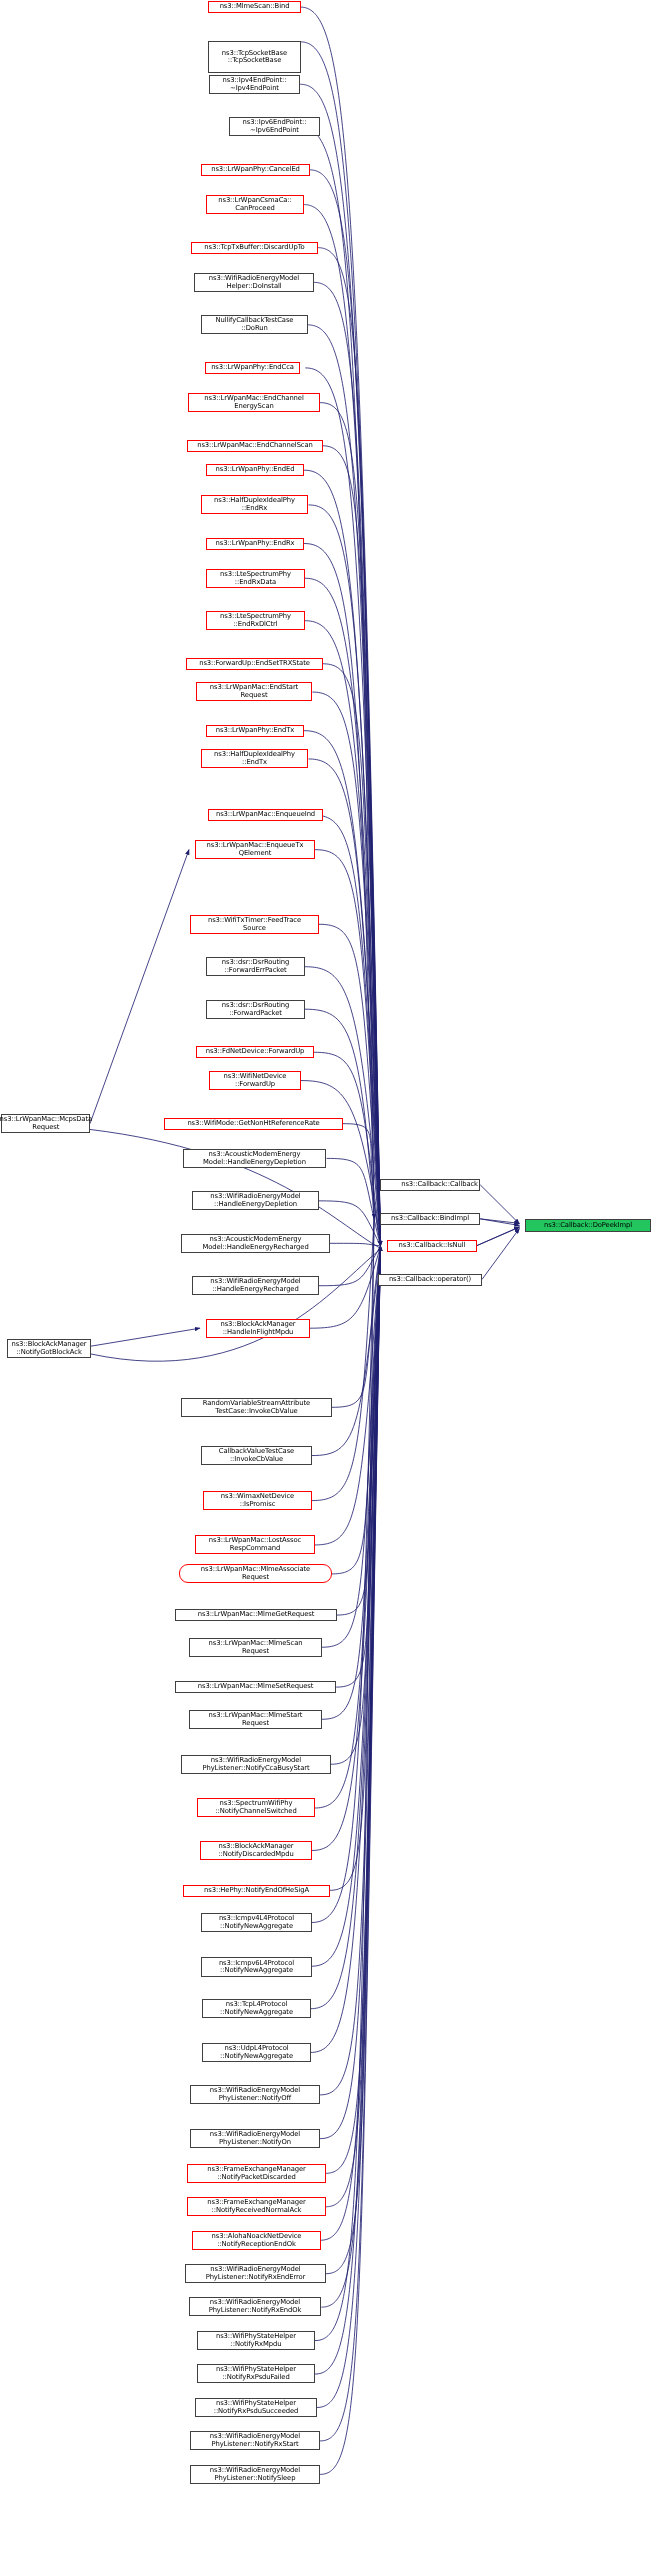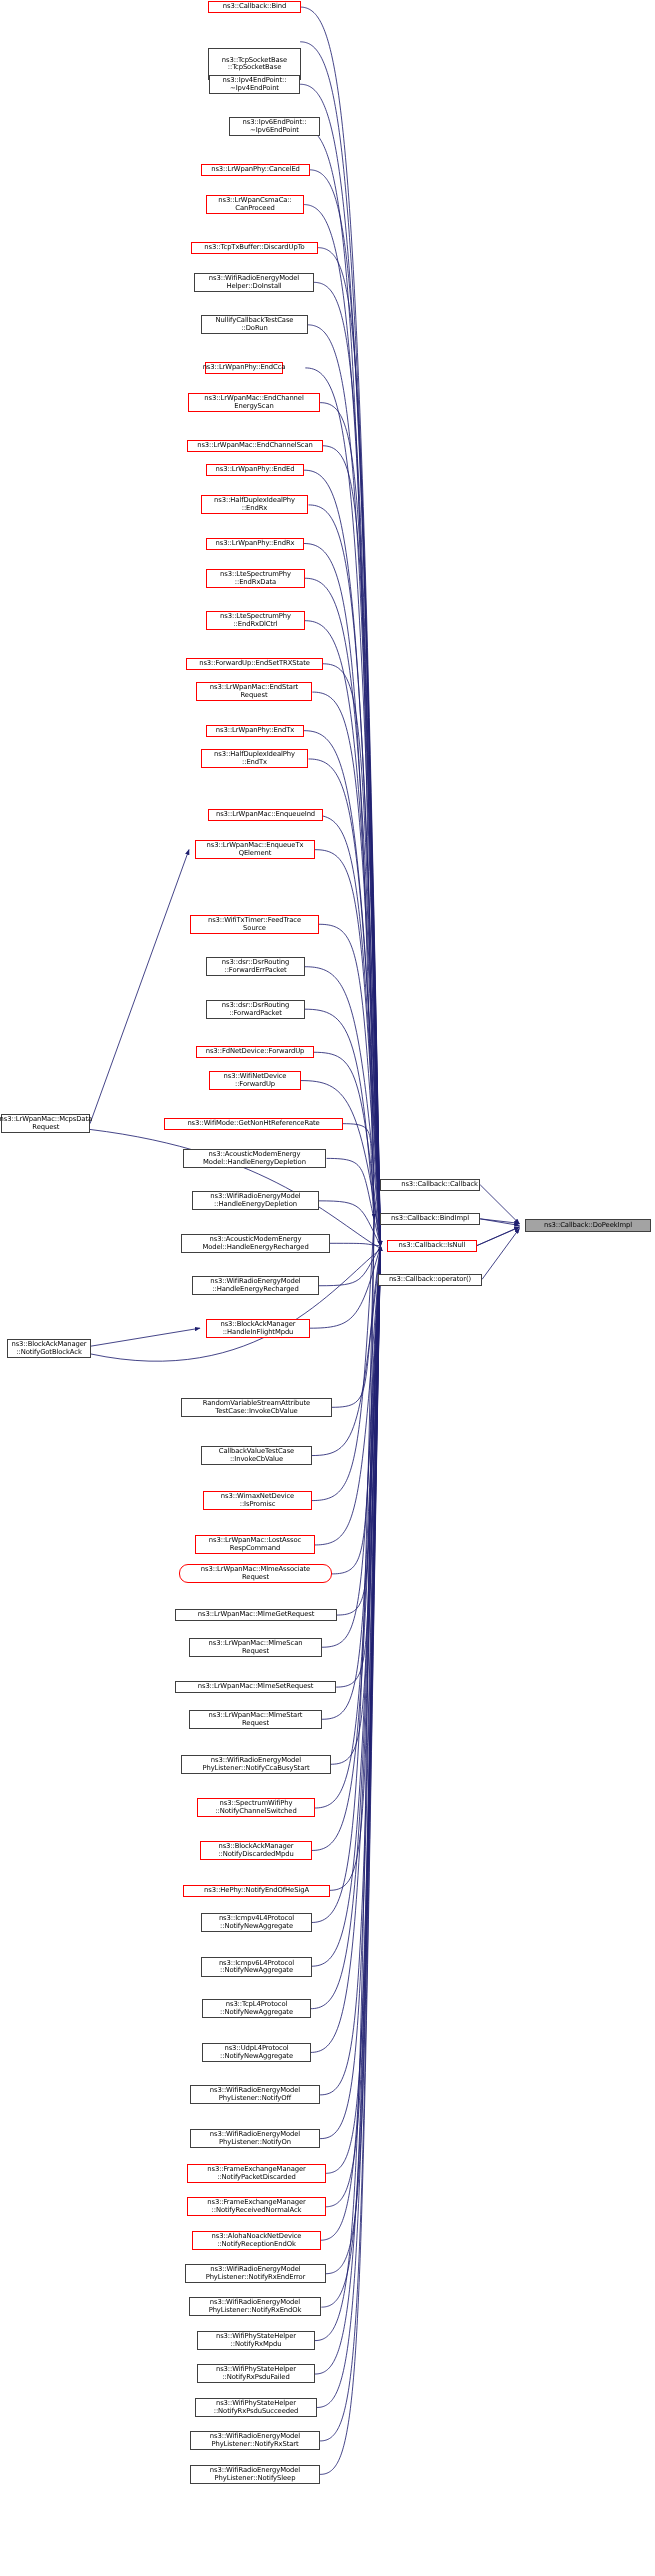--- a/index.html
+++ b/index.html
@@ -5,21 +5,21 @@
   html,body{margin:0;padding:0;background:#ffffff;}
   body{font-family:"DejaVu Sans","Liberation Sans",sans-serif;}
   #graph{position:relative;width:655px;height:2576px;background:#fff;overflow:hidden;}
   #edges{position:absolute;left:0;top:0;width:655px;height:2576px;pointer-events:none;}
   .node{position:absolute;box-sizing:border-box;display:flex;align-items:center;
         justify-content:center;text-align:center;background:#ffffff;
         font-size:6.8px;line-height:7.5px;color:#000;letter-spacing:-0.1px;
         padding:0 1.9px;white-space:pre-line;}
   .node.black{border:0.6px solid #404040;}
   .node.red{border:0.6px solid #ff0000;}
-  .node.cur{border:0.6px solid #404040;background:#a3a3a3;}
+  .node.cur{border:0.6px solid #404040;background:#22c55e;}
 </style>
 </head>
 <body>
 
 <div id="graph">
   <svg id="edges" viewBox="0 0 1019 4005" preserveAspectRatio="none">
     <defs>
       <marker id="ah" markerWidth="9" markerHeight="7" refX="8" refY="3.5" orient="auto" markerUnits="userSpaceOnUse">
         <path d="M0,0 L9,3.5 L0,7 z" fill="#1f1f70"></path>
       </marker>
@@ -98,36 +98,36 @@
         <path d="M750,1989 L808,1910" marker-end="url(#ah)"></path>
         <path d="M747,1895 L808,1902" marker-end="url(#ah)"></path>
         <path d="M741,1937 L808,1908" marker-end="url(#ah)"></path>
       </g>
   </svg>
   <div id="nodes">
       <div class="node black" style="left: 1.3px; top: 1114px; width: 89px; height: 19.3px;">ns3::LrWpanMac::McpsData
 Request</div>
       <div class="node black" style="left: 7px; top: 1339px; width: 84px; height: 19.3px;">ns3::BlockAckManager
 ::NotifyGotBlockAck</div>
-      <div class="node red" style="left: 208px; top: 1.3px; width: 93px; height: 11.6px;">ns3::Callback::Bind</div>
-      <div class="node black" style="left: 208px; top: 48px; width: 93px; height: 32px;">ns3::TcpSocketBase
+      <div class="node red" style="left: 208px; top: 1.3px; width: 93px; height: 11.6px;">ns3::MlmeScan::Bind</div>
+      <div class="node black" style="left: 208px; top: 41px; width: 93px; height: 32px;">ns3::TcpSocketBase
 ::TcpSocketBase</div>
       <div class="node black" style="left: 209px; top: 75px; width: 91px; height: 19.3px;">ns3::Ipv4EndPoint::
 ~Ipv4EndPoint</div>
       <div class="node black" style="left: 209px; top: 117px; width: 91px; height: 19.3px; margin-left: 20px;">ns3::Ipv6EndPoint::
 ~Ipv6EndPoint</div>
       <div class="node red" style="left: 201px; top: 164px; width: 109px; height: 11.6px;">ns3::LrWpanPhy::CancelEd</div>
       <div class="node red" style="left: 206px; top: 195px; width: 98px; height: 19.3px;">ns3::LrWpanCsmaCa::
 CanProceed</div>
       <div class="node red" style="left: 191px; top: 242px; width: 127px; height: 11.6px;">ns3::TcpTxBuffer::DiscardUpTo</div>
       <div class="node black" style="left: 194px; top: 273px; width: 120px; height: 19.3px;">ns3::WifiRadioEnergyModel
 Helper::DoInstall</div>
       <div class="node black" style="left: 201px; top: 315px; width: 107px; height: 19.3px;">NullifyCallbackTestCase
 ::DoRun</div>
-      <div class="node red" style="left: 205px; top: 362px; width: 78px; height: 11.6px;">ns3::LrWpanPhy::EndCca</div>
+      <div class="node red" style="left: 205px; top: 362px; width: 95px; height: 11.6px;">ns3::LrWpanPhy::EndCca</div>
       <div class="node red" style="left: 188px; top: 393px; width: 132px; height: 19.3px;">ns3::LrWpanMac::EndChannel
 EnergyScan</div>
       <div class="node red" style="left: 187px; top: 440px; width: 136px; height: 11.6px;">ns3::LrWpanMac::EndChannelScan</div>
       <div class="node red" style="left: 206px; top: 464px; width: 98px; height: 11.6px;">ns3::LrWpanPhy::EndEd</div>
       <div class="node red" style="left: 201px; top: 495px; width: 107px; height: 19.3px;">ns3::HalfDuplexIdealPhy
 ::EndRx</div>
       <div class="node red" style="left: 206px; top: 538px; width: 98px; height: 11.6px;">ns3::LrWpanPhy::EndRx</div>
       <div class="node red" style="left: 206px; top: 569px; width: 99px; height: 19.3px;">ns3::LteSpectrumPhy
 ::EndRxData</div>
       <div class="node red" style="left: 206px; top: 611px; width: 99px; height: 19.3px;">ns3::LteSpectrumPhy

